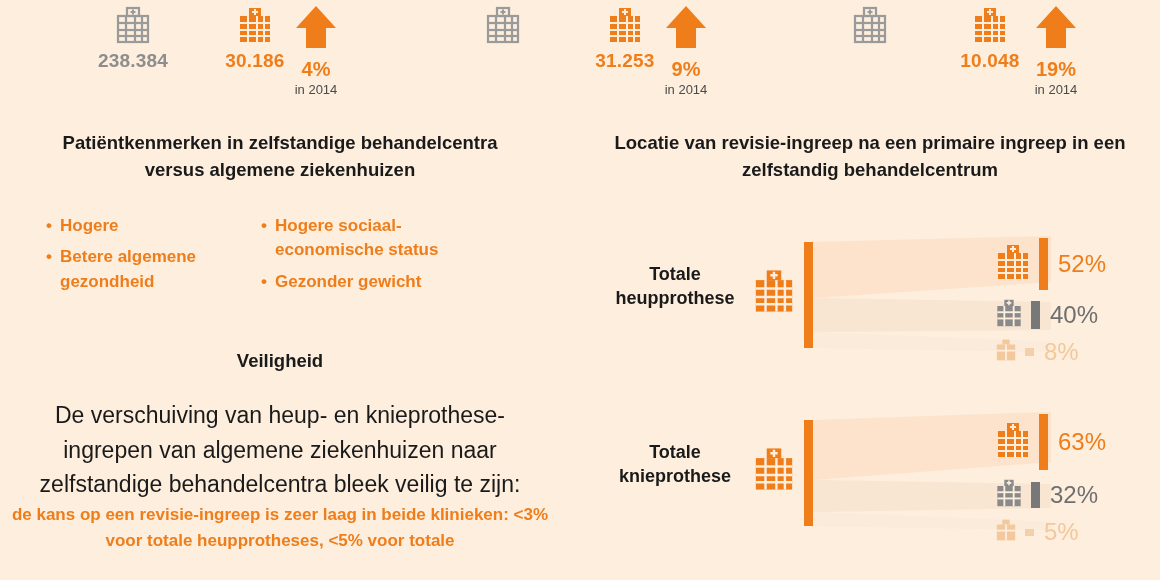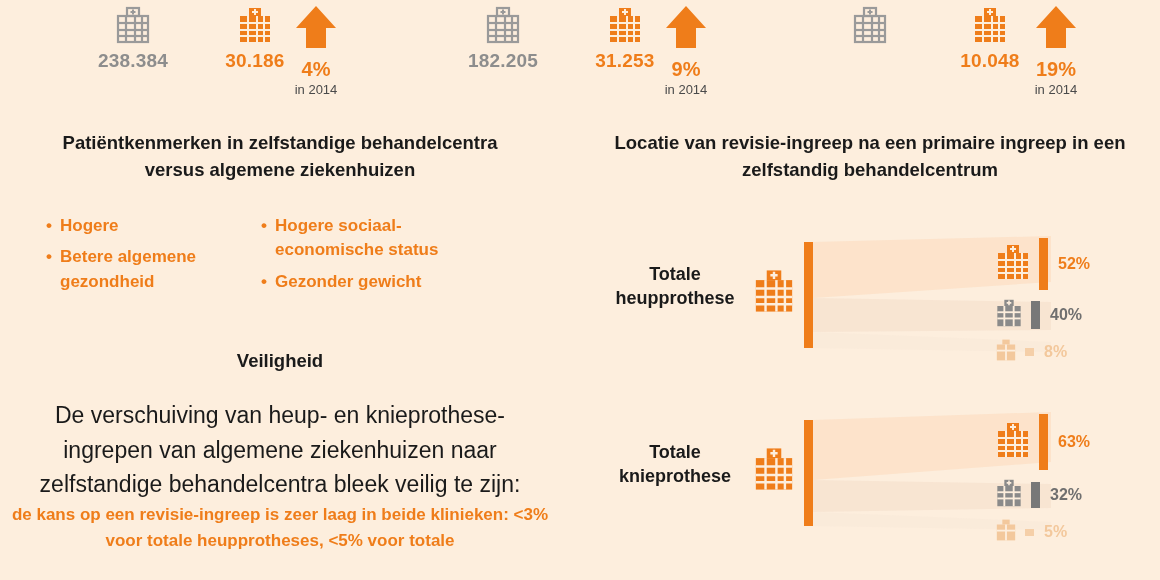--- a/index.html
+++ b/index.html
@@ -184,22 +184,22 @@
     display: flex;
     align-items: center;
     left: 415px;
   }
   .dest-icon { margin-right: 8px; }
   .dest-bar {
     width: 9px;
     margin-right: 10px;
   }
   .dest-pct {
-    font-size: 16px;
-    font-weight: bold;
+    font-size: 24px;
+    font-weight: normal;
     white-space: nowrap;
   }
   .c-orange { color: #ef7d1a; }
   .c-grey { color: #6f6f6f; }
   .c-light { color: #f3c89c; }
   .bg-orange { background: #ef7d1a; }
   .bg-grey { background: #787878; }
   .bg-light { background: #f5cfa8; }
 </style>
 </head>
@@ -267,21 +267,20 @@
               <line x1="3" y1="17" x2="33" y2="17"></line>
               <line x1="3" y1="24" x2="33" y2="24"></line>
               <line x1="3" y1="30" x2="33" y2="30"></line>
               <line x1="11" y1="10" x2="11" y2="36"></line>
               <line x1="20" y1="10" x2="20" y2="36"></line>
               <line x1="27" y1="10" x2="27" y2="36"></line>
             </g>
             <path d="M18 3.5v5 M15.5 6h5" stroke="#9a9a9a" stroke-width="2"></path>
           </svg>
         </div>
-        <div class="stat-value grey-val">182.205</div>
       </div>
       <div class="stat-item" style="left:150px;width:130px;">
         <div class="stat-icon">
           <svg width="36" height="38" viewBox="0 0 36 38">
             <rect x="3" y="10" width="30" height="26" fill="#ef7d1a"></rect>
             <rect x="12" y="2" width="12" height="8" fill="#ef7d1a"></rect>
             <g stroke="#fdeedd" stroke-width="2">
               <line x1="3" y1="17" x2="33" y2="17"></line>
               <line x1="3" y1="24" x2="33" y2="24"></line>
               <line x1="3" y1="30" x2="33" y2="30"></line>

